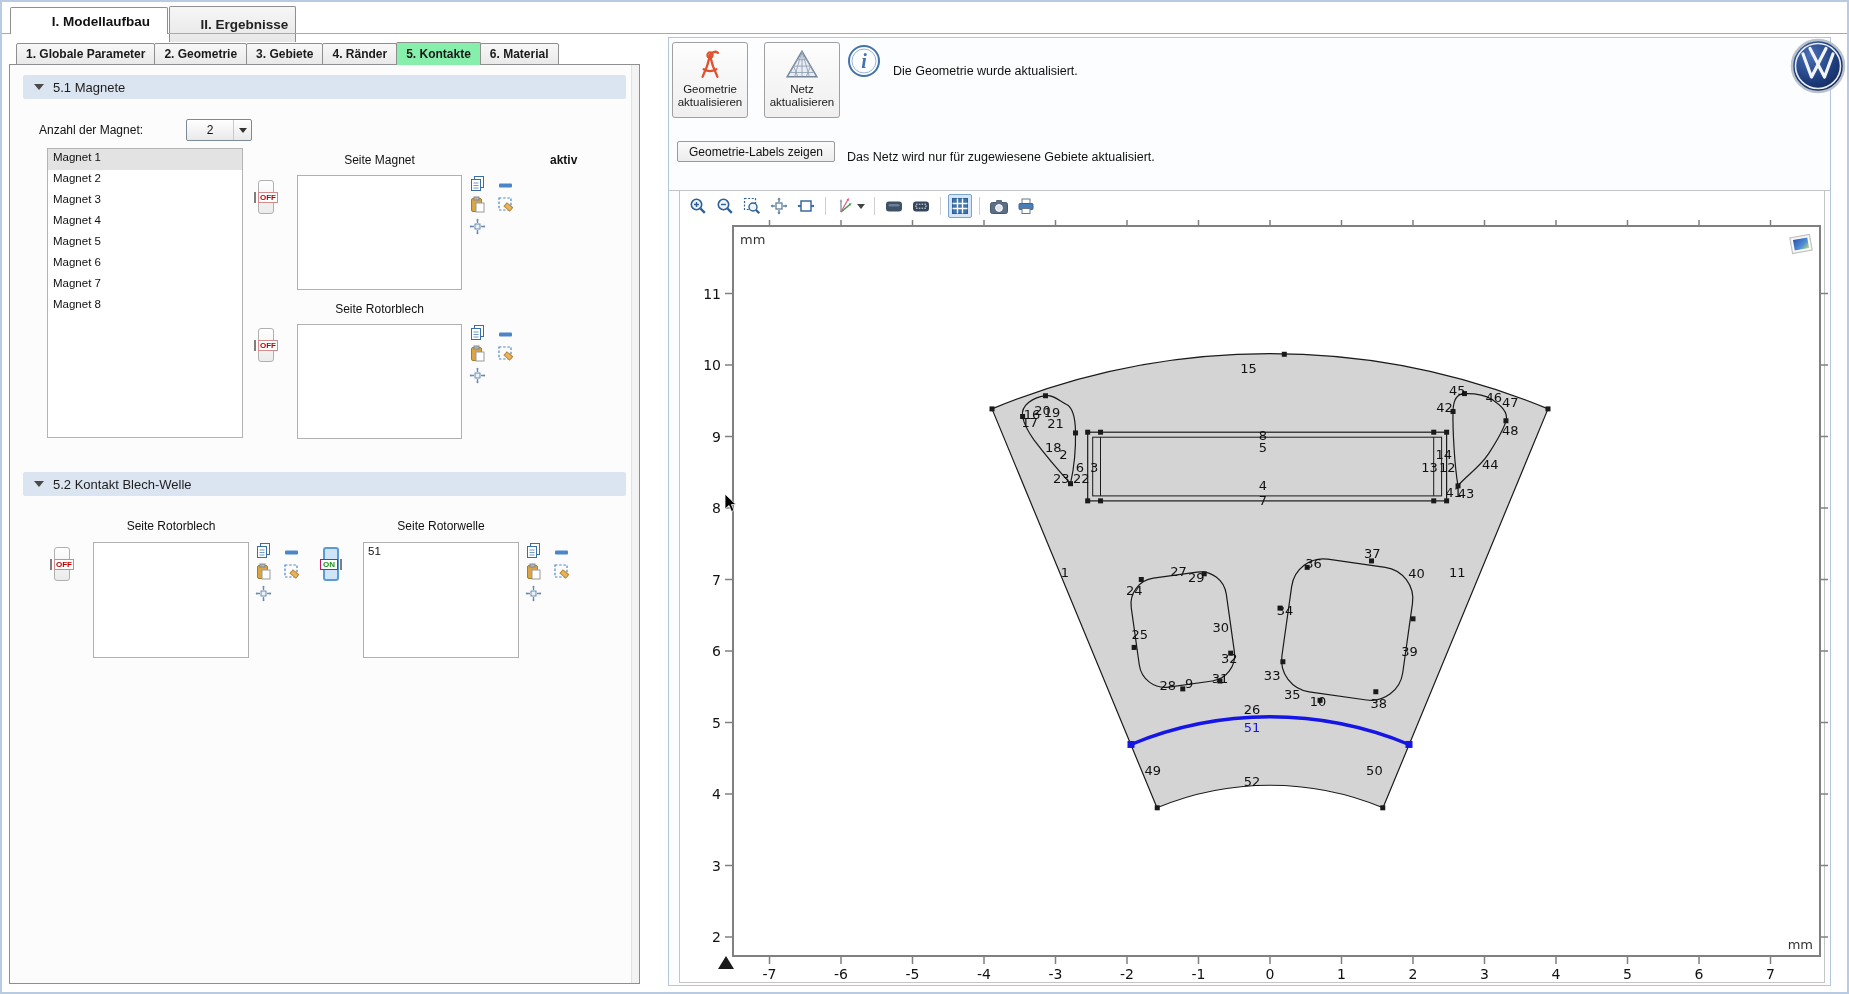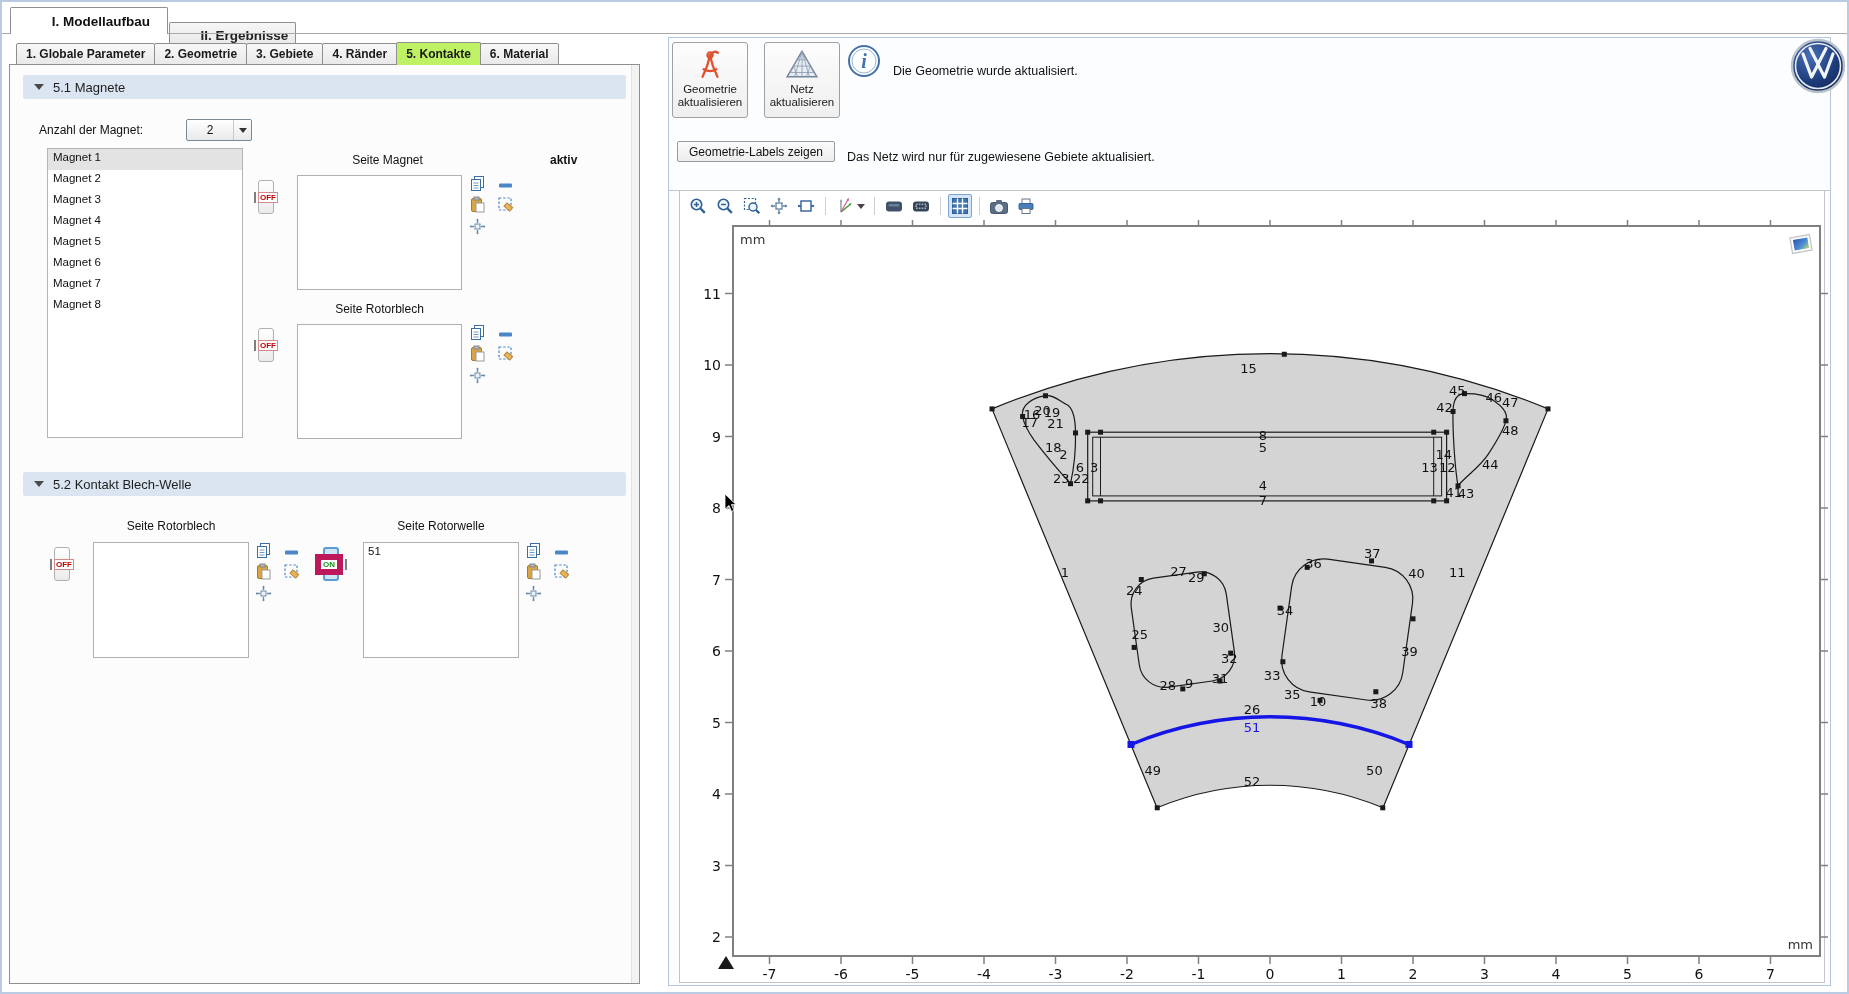--- a/index.html
+++ b/index.html
@@ -10,21 +10,21 @@
   .mtab{position:absolute;box-sizing:border-box;font-weight:bold;font-size:13.5px;color:#111;
         display:flex;align-items:center;justify-content:center;border:1px solid #8f8f8f;border-bottom:none;
         border-radius:2px 2px 0 0;padding-left:24px;}
   .mtab.active{background:#fff;z-index:3;}
   .mtab.inactive{background:linear-gradient(#f6f6f6,#e7e7e7);z-index:1;color:#222;}
   #mtab-line{position:absolute;left:0;top:31px;width:1845px;height:1px;background:#a9a9a9;z-index:2;}
   
   .stab{display:inline-flex;align-items:center;box-sizing:border-box;height:22px;padding:0 9px;
         font-weight:bold;font-size:12px;color:#1a1a1a;border:1px solid #8f8f8f;margin-right:-1px;
         background:linear-gradient(#f8f8f8,#e9e9e9);position:relative;z-index:1;border-radius:2px 2px 0 0;}
-  .stab.active{background:#bef264;height:23px;z-index:4;border-bottom:none;}
+  .stab.active{background:#86efac;height:23px;z-index:4;border-bottom:none;}
   
   #left-panel{position:absolute;left:7px;top:62px;width:629px;height:918px;border:1px solid #8f8f8f;background:#fcfcfd;z-index:2;}
   #left-scroll{position:absolute;right:0;top:0;bottom:0;width:7px;background:#f3f3f3;border-left:1px solid #e2e2e2;}
   #right-panel{position:absolute;left:666px;top:35px;width:1161px;height:947px;border:1px solid #b3c6de;background:#fcfdfe;}
   .sec-head{position:absolute;left:13px;width:603px;height:24px;background:#dbe5f1;border-radius:2px;
             display:flex;align-items:center;font-size:13px;color:#1d1d1d;}
   .sec-arrow{width:0;height:0;border-left:5px solid transparent;border-right:5px solid transparent;
              border-top:6px solid #4a4a4a;margin:0 9px 0 11px;}
   .lbl{position:absolute;font-size:12px;color:#111;}
   .group-title{position:absolute;font-size:12px;color:#111;text-align:center;}
@@ -39,21 +39,21 @@
          box-sizing:border-box;display:flex;align-items:center;font-size:12px;color:#111;}
   .combo .val{flex:1;text-align:center;}
   .combo .caret{width:17px;height:100%;display:flex;align-items:center;justify-content:center;border-left:1px solid #c9c9c9;}
   .caret-glyph{width:0;height:0;border-left:4px solid transparent;border-right:4px solid transparent;border-top:5px solid #333;}
   
   .toggle{position:absolute;width:16px;height:34px;box-sizing:border-box;border:1px solid #b0b0b0;border-radius:3px;
           background:linear-gradient(#fefefe,#ebebeb);display:flex;align-items:center;justify-content:center;gap:2px;}
   .toggle.on{background:#cfe4f7;border:2px solid #5b9bd5;}
   .t-square{width:11px;height:11px;border:1px solid #7e7e7e;background:linear-gradient(#dcdcdc,#b9b9b9);box-sizing:border-box;}
   .t-off{font-size:8px;font-weight:bold;color:#c00000;border:1px solid #d58a8a;background:#fff;padding:0 1px;line-height:9px;}
-  .t-on{font-size:8px;font-weight:bold;color:#18941a;border:6px solid #be185d;background:#fff;padding:0 2px;line-height:9px;}
+  .t-on{font-size:8px;font-weight:bold;color:#18941a;border:1px solid #be185d;background:#fff;padding:0 2px;line-height:9px;}
   
   .icon-col{position:absolute;width:48px;}
   .ic{position:absolute;width:17px;height:17px;}
   
   .bigbtn{position:absolute;width:76px;height:76px;box-sizing:border-box;border:1px solid #a0a0a0;border-radius:3px;
           background:linear-gradient(#fdfdfd,#efefef);display:flex;flex-direction:column;align-items:center;justify-content:flex-start;padding-top:5px;}
   .bigbtn .cap{font-size:11.5px;line-height:13px;text-align:center;color:#1a1a1a;margin-top:3px;}
   .smallbtn{position:absolute;box-sizing:border-box;border:1px solid #9a9a9a;border-radius:2px;background:linear-gradient(#fbfbfb,#ececec);
             font-size:12px;color:#111;display:flex;align-items:center;justify-content:center;}
   .msg{position:absolute;font-size:12.5px;color:#111;margin-top:12px;}
@@ -70,21 +70,21 @@
   #vw-logo{position:absolute;left:1788px;top:36px;width:56px;height:56px;z-index:5;}
   #cursor{position:absolute;left:722px;top:492px;z-index:6;}
 </style>
 </head>
 <body>
 
 <div id="app">
 
   <div id="mtab-line"></div>
   <div class="mtab active" style="left:8px;top:5px;width:158px;height:27px;">I. Modellaufbau</div>
-  <div class="mtab inactive" style="left:167px;top:20px;width:127px;height:26px;">II. Ergebnisse</div>
+  <div class="mtab inactive" style="left:167px;top:4px;width:127px;height:36px;">II. Ergebnisse</div>
 
   <div class="abs" id="subtab-row" style="left:14px;top:40px;height:23px;z-index:4;"><span class="stab">1. Globale Parameter</span><span class="stab">2. Geometrie</span><span class="stab">3. Gebiete</span><span class="stab">4. Ränder</span><span class="stab active">5. Kontakte</span><span class="stab">6. Material</span></div>
 
   <div id="left-panel">
     <div id="left-scroll"></div>
 
     <div class="sec-head" style="top:10px;">
       <span class="sec-arrow"></span>
       <span>5.1 Magnete</span>
     </div>
@@ -103,21 +103,21 @@
         <div class="mag-item">Magnet 3</div>
         <div class="mag-item">Magnet 4</div>
         <div class="mag-item">Magnet 5</div>
         <div class="mag-item">Magnet 6</div>
         <div class="mag-item">Magnet 7</div>
         <div class="mag-item">Magnet 8</div>
       </div>
 
     <div class="lbl" style="left:540px;top:88px;font-weight:bold;">aktiv</div>
 
-    <div class="group-title" style="left:295px;top:88px;width:165px;text-align:center;">Seite Magnet</div>
+    <div class="group-title" style="left:287px;top:88px;width:165px;text-align:center;">Seite Magnet</div>
     <div class="toggle" style="left:248px;top:115px;">
       <span class="t-square"></span>
       <span class="t-off">OFF</span>
     </div>
     <div class="listbox" style="left:287px;top:110px;width:165px;height:115px;"></div>
     <div class="icon-col" style="left:459px;top:110px;height:110px;">
         <svg class="ic" style="left:0;top:0;" viewBox="0 0 17 17">
           <rect x="5.5" y="1.5" width="9" height="11" fill="#fff" stroke="#3a6ea5"></rect>
           <rect x="2.5" y="4.5" width="9" height="11" fill="#fff" stroke="#3a6ea5"></rect>
           <path d="M4.5,8 H9.5 M4.5,10.5 H9.5 M4.5,13 H9.5" stroke="#6f9cc8" stroke-width="1"></path>

